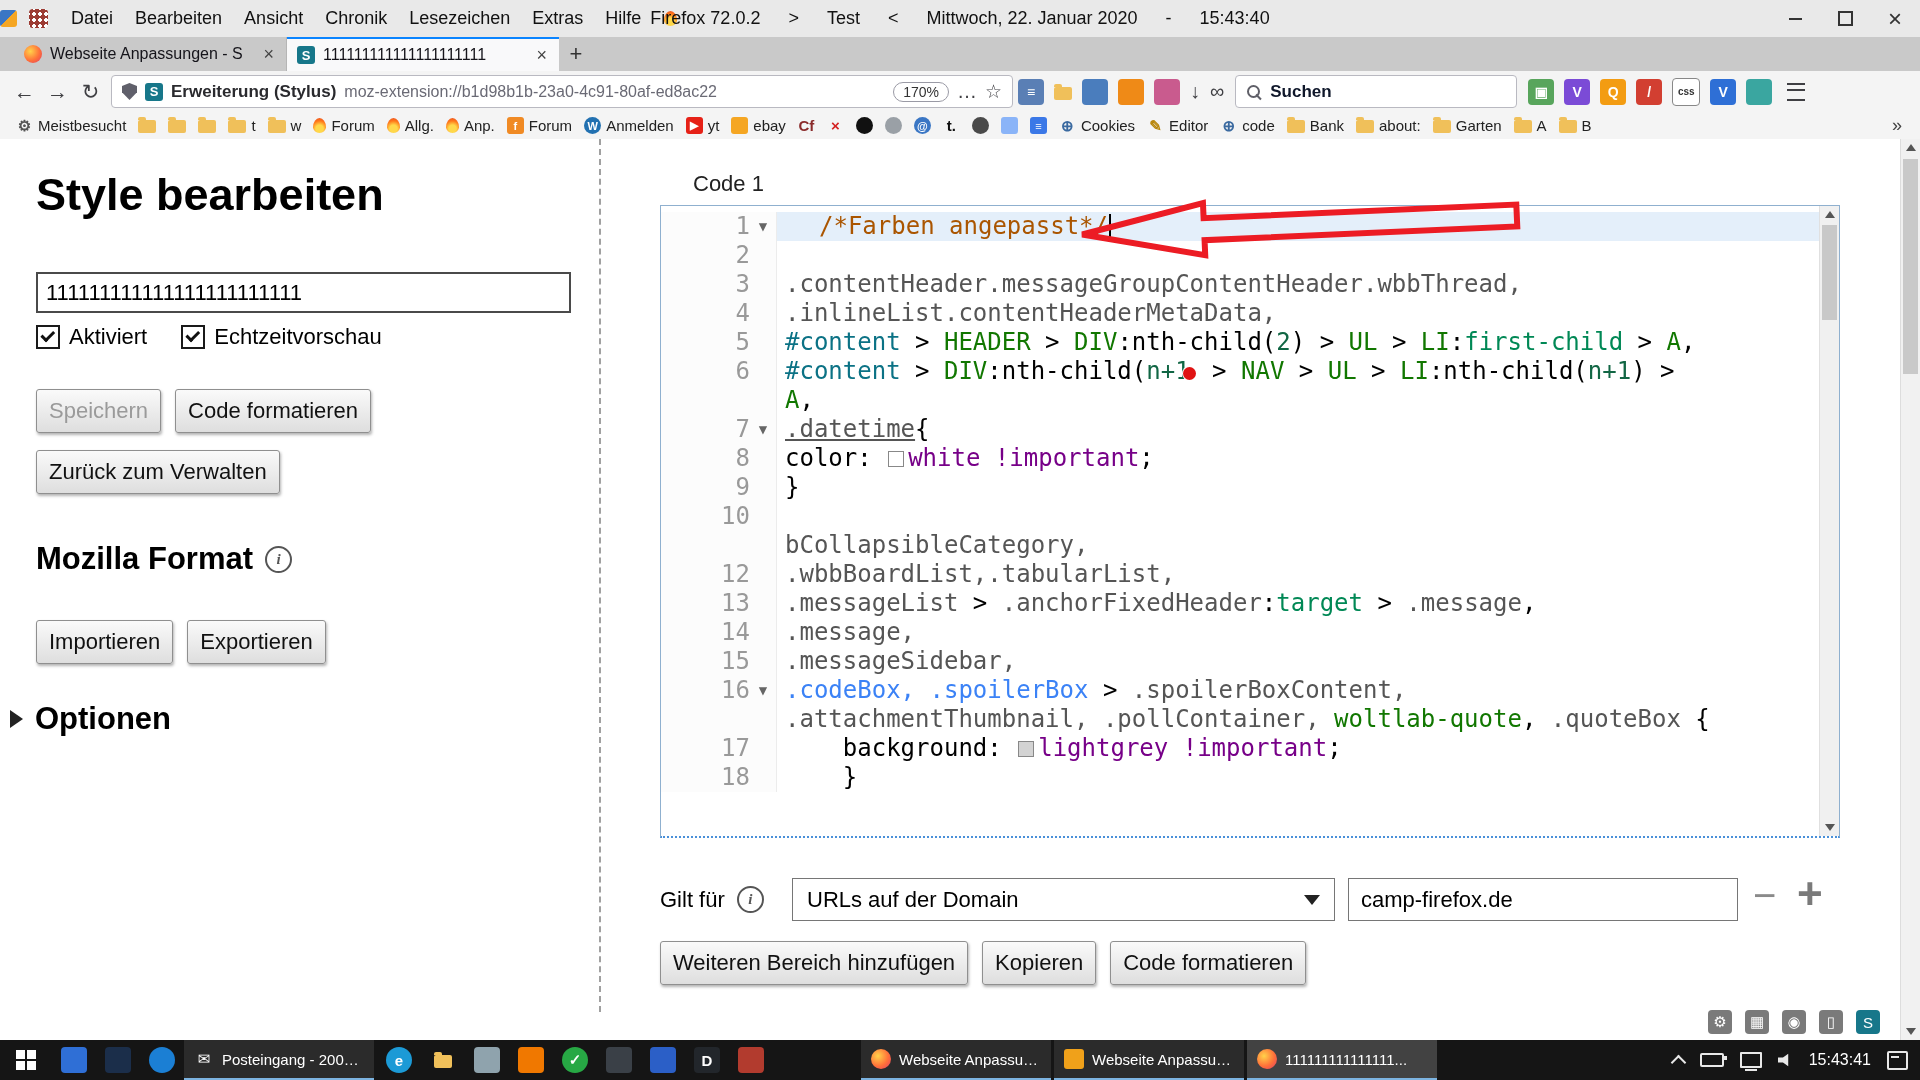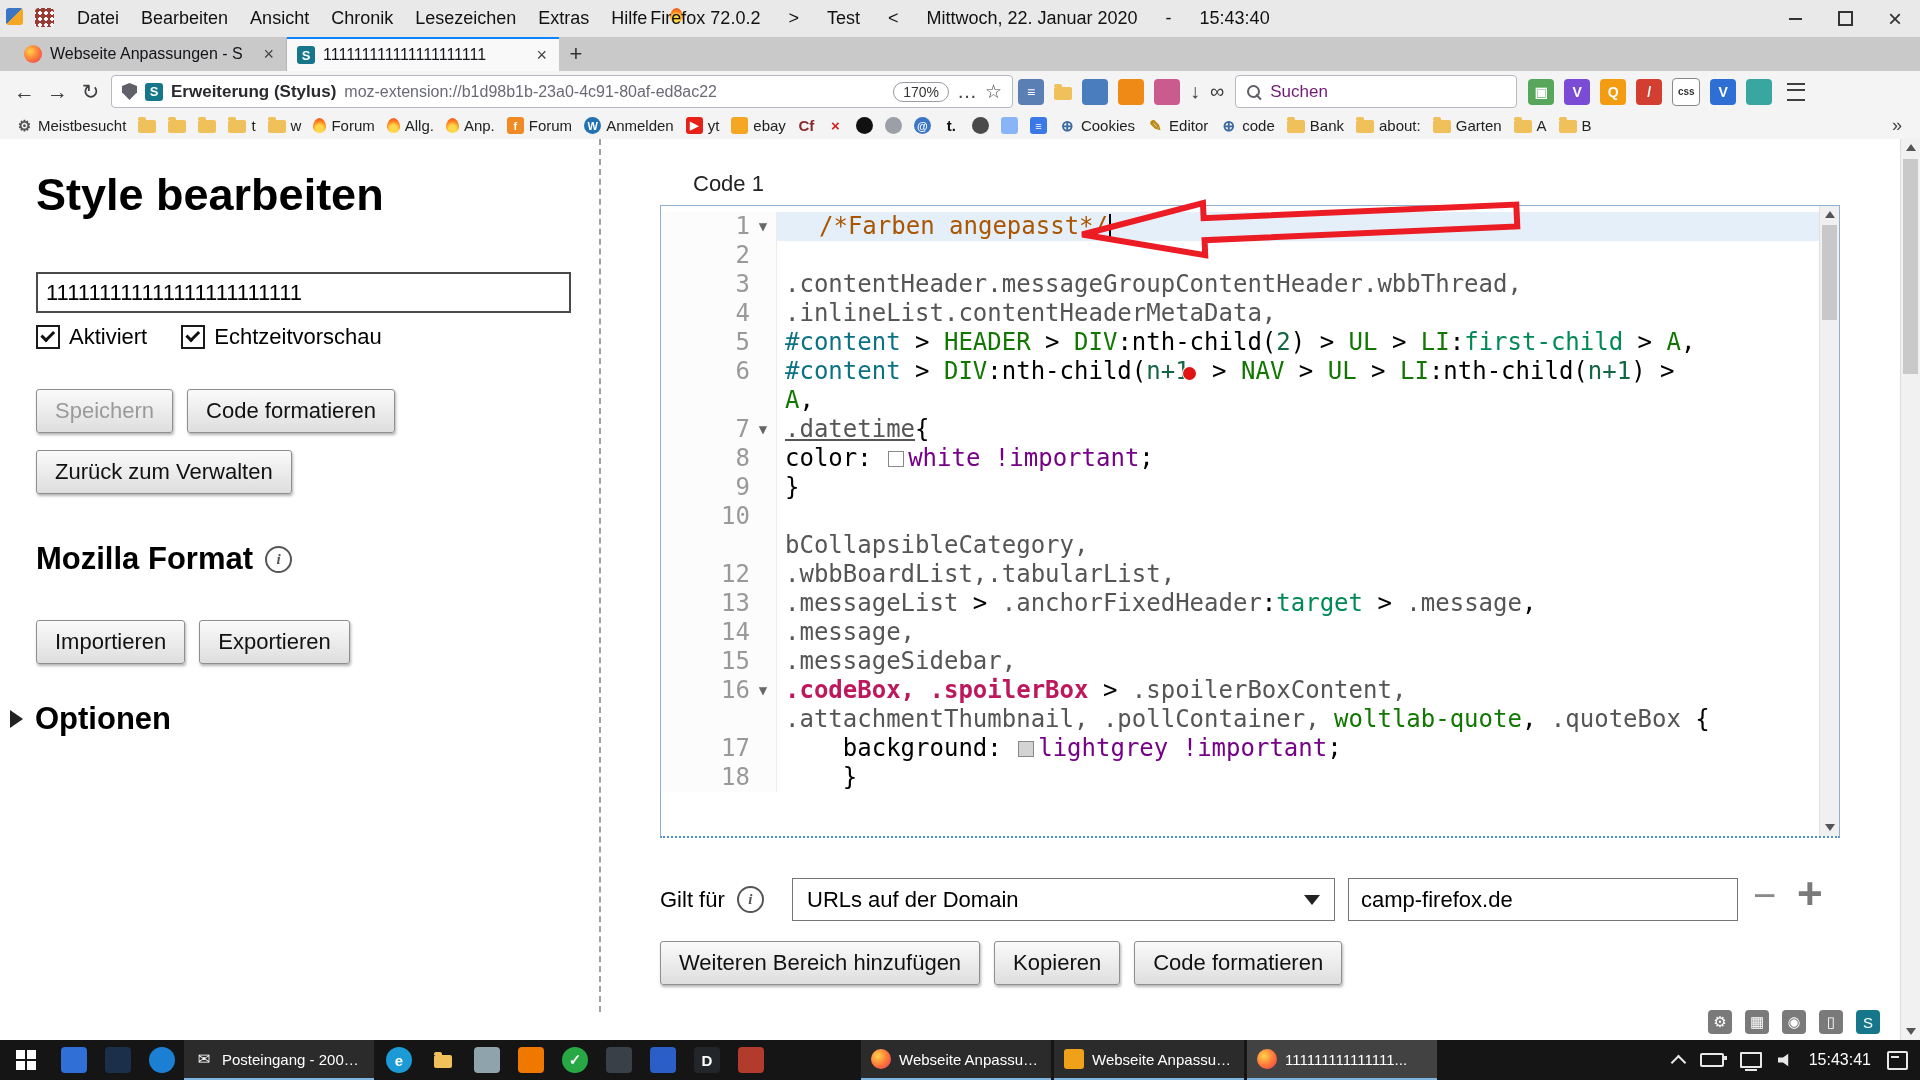--- a/index.html
+++ b/index.html
@@ -1,19 +1,19 @@
 <!DOCTYPE html>
 <html><head>
 <meta charset="utf-8">
 <style>
   html,body{margin:0;padding:0;}
   body{width:1920px;height:1080px;overflow:hidden;background:#fff;font-family:"Liberation Sans",sans-serif;position:relative;}
   
   #titlebar{position:absolute;top:0;left:0;right:0;height:37px;background:#e9e9e9;display:flex;align-items:center;border-bottom:1px solid #d2d2d2;}
-  .tb-left{display:flex;align-items:flex-start;gap:12px;padding-left:6px;}
+  .tb-left{display:flex;align-items:center;gap:12px;}
   .tb-app-ico{width:17px;height:17px;border-radius:3px;background:linear-gradient(135deg,#3a76c4 0 50%,#f5a623 50% 100%);}
   .tb-dial-ico{width:19px;height:19px;border-radius:4px;background:#9c3b33;background-image:radial-gradient(#fff 1.6px,transparent 1.8px);background-size:6px 6px;background-position:2px 2px;}
   .menu-item{font-size:18px;color:#111;padding:0 11px;cursor:default;}
   .tb-center{position:absolute;left:50%;transform:translateX(-50%);display:flex;align-items:center;gap:28px;font-size:18px;color:#111;white-space:nowrap;}
   .tb-right{margin-left:auto;display:flex;height:37px;}
   .win-btn{width:50px;height:37px;display:flex;align-items:center;justify-content:center;color:#222;}
   .min-bar{width:13px;height:2px;background:#333;}
   .max-box{width:11px;height:11px;border:2px solid #333;}
   .close-x{font-size:24px;line-height:1;color:#333;}
   .flame-glyph{display:inline-block;width:13px;height:15px;background:radial-gradient(circle at 50% 72%,#ffd84a 0 30%,#ff7a1a 62%,#e8431f);border-radius:50% 50% 50% 50%/62% 62% 38% 38%;}
@@ -41,41 +41,41 @@
   .icon-row{display:flex;align-items:center;}
   .icon-tile{width:26px;height:26px;margin:0 5px;border-radius:4px;display:inline-flex;align-items:center;justify-content:center;font-size:14px;font-weight:bold;flex:none;}
   .icon-tile.bordered{background:#fff;border:1px solid #888;color:#333;font-size:10px;font-weight:bold;}
   .icon-bare{margin:0 5px;font-size:20px;display:inline-flex;align-items:center;justify-content:center;flex:none;}
   .folder-glyph{position:relative;display:inline-block;width:18px;height:13px;background:#f0c05a;border-radius:2px;margin:3px 5px 0 5px;flex:none;}
   .folder-glyph::before{content:"";position:absolute;top:-3px;left:0;width:8px;height:3px;background:#f0c05a;border-radius:2px 2px 0 0;}
   #searchbar{width:260px;height:31px;background:#fff;border:1px solid #b9b9c1;border-radius:4px;display:flex;align-items:center;gap:8px;padding:0 10px;margin:0 6px;flex:none;}
   .mag{position:relative;width:16px;height:16px;flex:none;}
   .mag::before{content:"";position:absolute;width:9px;height:9px;border:2px solid #5f5f68;border-radius:50%;left:1px;top:1px;}
   .mag::after{content:"";position:absolute;width:7px;height:2px;background:#5f5f68;transform:rotate(45deg);left:9px;top:12px;}
-  .search-ph{font-size:17px;color:#701a75;}
+  .search-ph{font-size:17px;color:#0f172a;font-weight:bold;}
   .hamburger{width:18px;height:14px;border-top:2px solid #3f3f43;border-bottom:2px solid #3f3f43;position:relative;margin:0 10px;flex:none;}
   .hamburger::before{content:"";position:absolute;left:0;right:0;top:4px;height:2px;background:#3f3f43;}
   
   #bookmarksbar{position:absolute;top:112px;left:0;right:0;height:27px;background:#f4f4f4;border-bottom:1px solid #d9d9d9;display:flex;align-items:center;padding:0 10px;overflow:hidden;}
   .bm-item{display:flex;align-items:center;gap:5px;padding:1px 6px;font-size:15px;color:#222;white-space:nowrap;flex:none;}
   .icon-mini{width:17px;height:17px;border-radius:3px;display:inline-flex;align-items:center;justify-content:center;font-size:11px;font-weight:bold;flex:none;}
   .icon-mini.bare{background:transparent;font-size:15px;}
   #bookmarksbar .folder-glyph{margin:2px 0 0 0;}
   .bm-overflow{margin-left:auto;font-size:18px;color:#444;padding:0 8px;}
   
   #content{position:absolute;top:139px;bottom:40px;left:0;right:0;background:#fff;}
   #divider{position:absolute;left:599px;top:0;bottom:28px;width:0;border-left:2px dashed #a0a0a0;}
   
   #style-title{position:absolute;left:36px;top:30px;font-size:45px;font-weight:bold;color:#000;margin:0;}
   #name-input{position:absolute;left:36px;top:133px;width:515px;height:37px;border:2px solid #4a4a4a;font-size:22px;padding:0 8px;font-family:"Liberation Sans",sans-serif;}
   .check-row{position:absolute;left:36px;top:185px;display:flex;gap:34px;align-items:center;font-size:22px;color:#000;}
   .check-pair{display:flex;align-items:center;gap:9px;}
   .checkbox{width:20px;height:20px;border:2px solid #1a1a1a;background:#fff;display:inline-flex;align-items:center;justify-content:center;}
   .checkbox::after{content:"";width:10px;height:5px;border-left:3px solid #111;border-bottom:3px solid #111;transform:rotate(-45deg) translate(1px,-2px);}
-  .btn{display:inline-flex;align-items:center;justify-content:center;background:linear-gradient(#fafafa,#dedede);border:1px solid #8f8f8f;border-radius:3px;font-size:22px;height:42px;padding:0 18px;color:#111;box-shadow:1px 2px 3px rgba(0,0,0,.3);white-space:nowrap;}
+  .btn{display:inline-flex;align-items:center;justify-content:center;background:linear-gradient(#fafafa,#dedede);border:1px solid #8f8f8f;border-radius:3px;font-size:22px;height:42px;padding:0 12px;color:#111;box-shadow:1px 2px 3px rgba(0,0,0,.3);white-space:nowrap;}
   .btn.disabled{color:#9a9a9a;}
   .row-abs{position:absolute;display:flex;gap:14px;}
   .section-h{position:absolute;font-size:31px;font-weight:bold;color:#000;display:flex;align-items:center;gap:12px;margin:0;}
   .info-icon{display:inline-flex;width:23px;height:23px;border:2px solid #555;border-radius:50%;align-items:center;justify-content:center;font-size:15px;font-weight:bold;color:#555;font-family:"Liberation Serif",serif;font-style:italic;}
   .info-icon::after{content:"i";}
   .tri-right{width:0;height:0;border-top:9px solid transparent;border-bottom:9px solid transparent;border-left:13px solid #222;display:inline-block;}
   
   #editorpanel{position:absolute;left:599px;top:0;right:20px;bottom:0;}
   .code-label{position:absolute;left:94px;top:32px;font-size:22px;color:#222;}
   #codemirror{position:absolute;left:61px;top:66px;width:1180px;height:633px;border:1px solid #8fb0cf;border-bottom:2px dotted #4a90d9;background:#fff;display:flex;box-sizing:border-box;}
@@ -493,21 +493,21 @@
               <span class="num">15</span>
               <span class="fold"></span>
             </div>
             <div class="cm-code"><span class="tok" style="color: rgb(85, 85, 85);">.messageSidebar,</span></div>
           </div>
           <div class="cm-row">
             <div class="cm-gutter">
               <span class="num">16</span>
               <span class="fold">▼</span>
             </div>
-            <div class="cm-code"><span class="tok" style="color: #be185d; font-weight: bold;">.codeBox, .spoilerBox</span><span class="tok" style="color: rgb(0, 0, 0);"> &gt; </span><span class="tok" style="color: rgb(85, 85, 85);">.spoilerBoxContent,</span></div>
+            <div class="cm-code"><span class="tok" style="color: #3b82f6;">.codeBox, .spoilerBox</span><span class="tok" style="color: rgb(0, 0, 0);"> &gt; </span><span class="tok" style="color: rgb(85, 85, 85);">.spoilerBoxContent,</span></div>
           </div>
           <div class="cm-row">
             <div class="cm-gutter">
               <span class="num"></span>
               <span class="fold"></span>
             </div>
             <div class="cm-code"><span class="tok" style="color: rgb(85, 85, 85); margin-top: 13px;">.attachmentThumbnail, .pollContainer, </span><span class="tok" style="color: rgb(17, 119, 0);">woltlab-quote</span><span class="tok" style="color: rgb(0, 0, 0);">, </span><span class="tok" style="color: rgb(85, 85, 85);">.quoteBox</span><span class="tok" style="color: rgb(0, 0, 0);"> {</span></div>
           </div>
           <div class="cm-row">
             <div class="cm-gutter">

